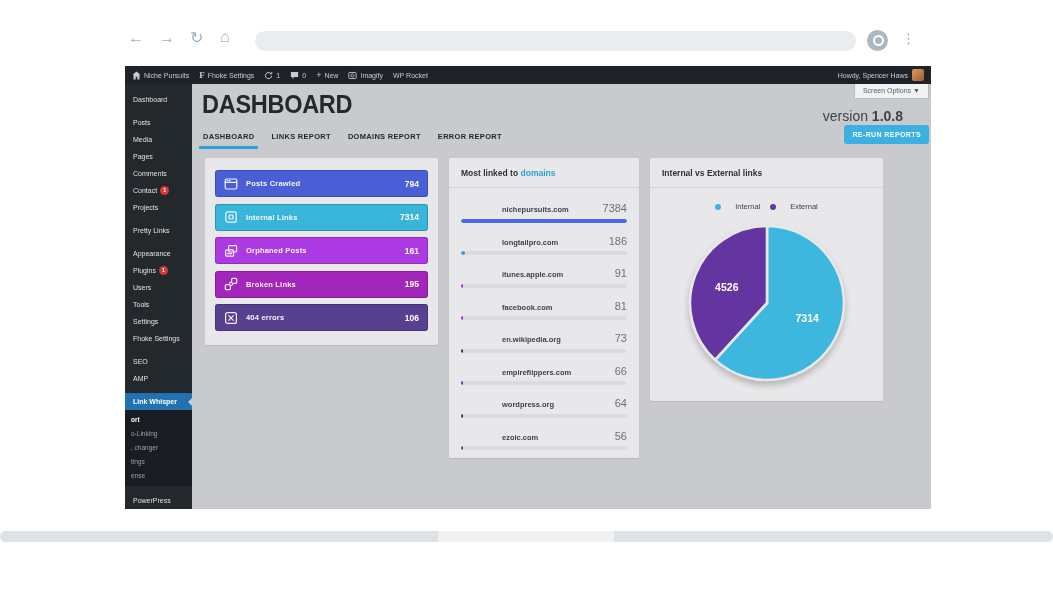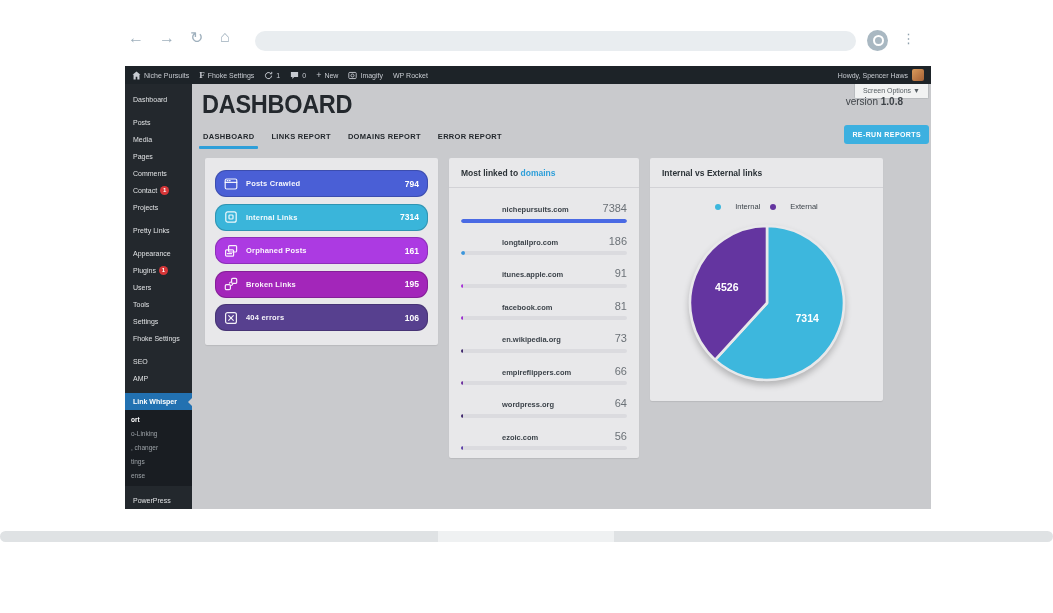--- a/index.html
+++ b/index.html
@@ -49,41 +49,41 @@
   .sb-item.sub { height:14px; line-height:14px; color:#9ca2a7; font-size:6.5px; padding-left:6px; }
   .sb-item.sub.bold { color:#fff; font-weight:bold; }
   .sb-badge { display:inline-block; margin-left:3px; min-width:9px; height:9px; border-radius:5px;
     background:#d63638; color:#fff; font-size:6px; line-height:9px; text-align:center; font-weight:bold;
     vertical-align:1px; padding:0 1px; }
 
   
   .main { position:absolute; left:192px; top:84px; width:739px; height:425px; background:#c9cacd; overflow:hidden; }
   .screen-options { position:absolute; right:2px; top:0; background:#f1f2f2; border:1px solid #b9bcbf;
     border-top:none; border-radius:0 0 2px 2px; font-size:7px; color:#555d62; padding:3px 8px 4px; cursor:pointer; }
-  .version { position:absolute; right:28px; top:12px; font-size:10px; color:#3e4348; }
+  .version { position:absolute; right:28px; top:24px; font-size:14px; color:#3e4348; }
   .version b { font-weight:bold; }
   .page-title { position:absolute; left:10px; top:6px; font-size:25px; font-weight:bold; color:#23282d;
     letter-spacing:-0.3px; transform:scaleX(.94); transform-origin:left; }
   .tabs { position:absolute; left:11px; top:48px; display:flex; gap:17px; }
   .tab { font-size:7.5px; font-weight:bold; color:#23282d; letter-spacing:.3px; cursor:pointer; }
   .tab.active::after { content:""; display:block; height:2.5px; background:#2e9fd9; margin-top:5px;
     width:calc(100% + 8px); margin-left:-4px; border-radius:1px; }
   .rerun-btn { position:absolute; right:2px; top:41px; background:#3cb0e0; color:#fff; font-size:7px;
     font-weight:bold; letter-spacing:.4px; padding:6px 8px; border-radius:3px; border:none; cursor:pointer; }
 
   .panels { position:absolute; left:13px; top:74px; display:flex; gap:11px; align-items:flex-start; }
   .panel { background:#e8e8ea; border-radius:2px; box-shadow:0 1px 1px rgba(0,0,0,.08); }
   .panel-h { padding:10px 12px 9px; font-size:8.5px; font-weight:bold; color:#2c3338;
     border-bottom:1px solid #d2d2d6; }
   .panel-h .lnk { color:#2e9fd9; cursor:pointer; }
 
   
   .p-stats { width:233px; }
   .stats-body { padding:12px 10px 7px; }
-  .stat-bar { height:27px; border-radius:11px; display:flex; align-items:center; padding:0 9px;
+  .stat-bar { height:27px; border-radius:3px; display:flex; align-items:center; padding:0 9px;
     margin-bottom:6.5px; box-shadow:inset 0 0 0 1px rgba(0,0,0,.18); cursor:pointer; }
   .stat-bar svg { width:14px; height:14px; display:block; }
   .stat-label { margin-left:8px; font-size:7.5px; color:rgba(255,255,255,.95); font-weight:bold; letter-spacing:.2px; }
   .stat-value { margin-left:auto; font-size:8.5px; color:#fff; font-weight:bold; }
 
   
   .p-domains { width:190px; }
   .dom-body { padding:2px 12px 8px; }
   .dom-item { margin-top:12px; }
   .dom-row { display:flex; justify-content:space-between; align-items:baseline;padding-left:41px; }

